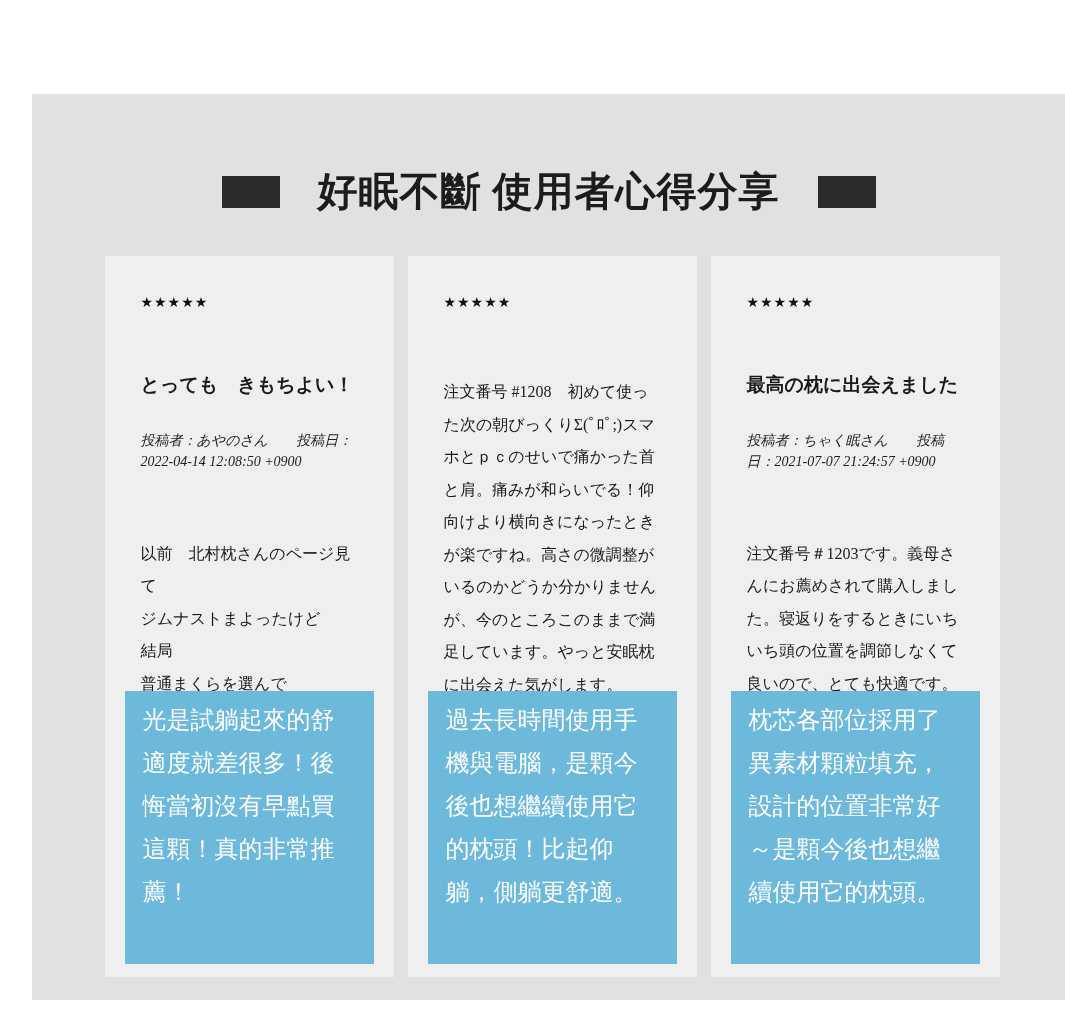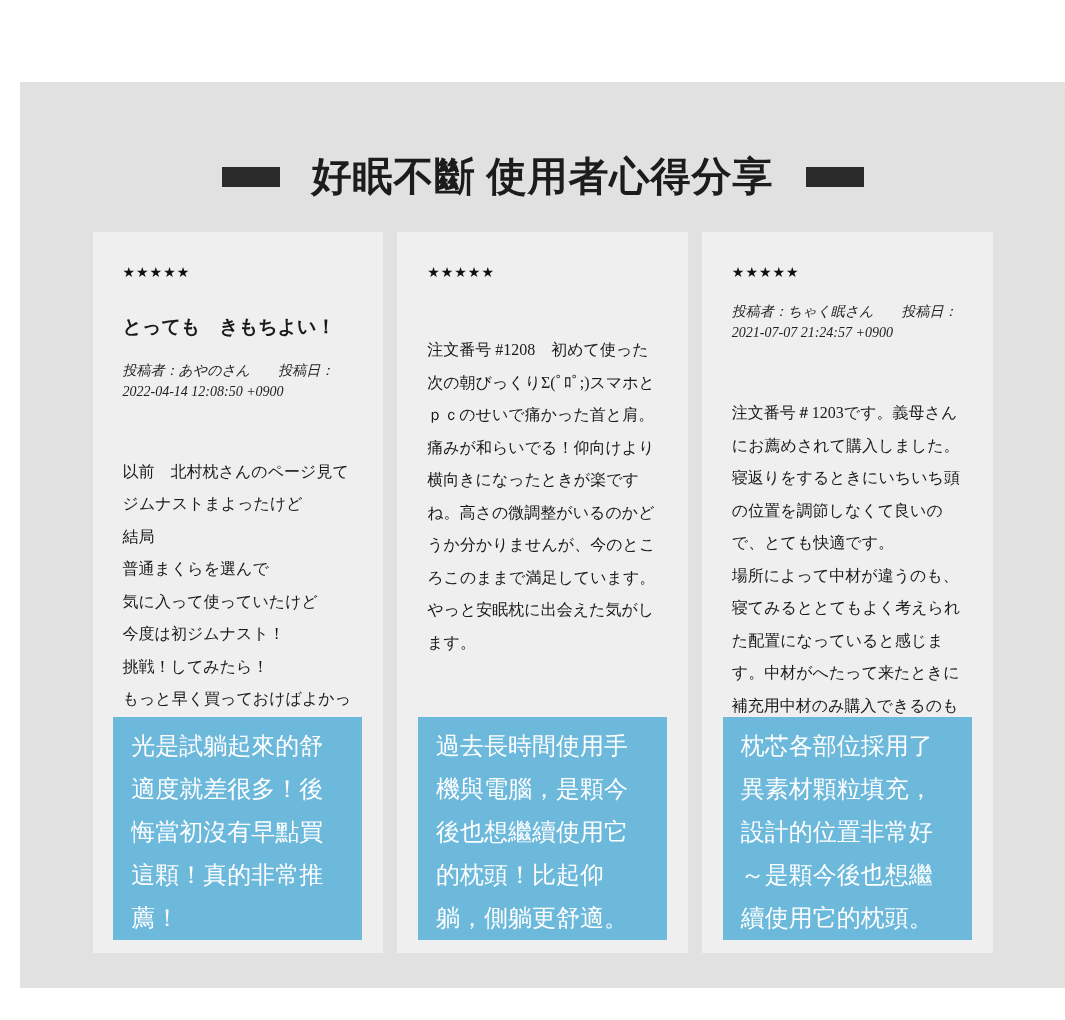--- a/index.html
+++ b/index.html
@@ -1,15 +1,15 @@
 <!DOCTYPE html>
 <html><head>
 <meta charset="utf-8">
 <style>
-  * { margin: 0; padding: 10px; box-sizing: border-box; }
+  * { margin: 0; padding: 16px; box-sizing: border-box; }
   html, body {
     width: 1065px;
     background: #ffffff;
     font-family: "Liberation Serif", "DejaVu Serif", serif;
   }
   body { height: 1020px; overflow: hidden; }
 
   .review-section {
     margin-top: 62px;
     height: 906px;
@@ -53,21 +53,21 @@
     flex-direction: column;
   }
 
   .stars {
     font-size: 14px;
     letter-spacing: 1px;
     color: #111111;
     line-height: 1;
   }
   .review-title {
-    margin-top: 16px;
+    margin-top: 32px;
     font-size: 19px;
     font-weight: bold;
     color: #1a1a1a;
     line-height: 1.2;
   }
   .review-meta {
     margin-top: 1px;
     font-style: italic;
     font-size: 14px;
     line-height: 1.5;
@@ -79,21 +79,21 @@
     line-height: 32.5px;
     color: #1a1a1a;
     white-space: pre-line;
     overflow: hidden;
   }
   .highlight-quote {
     margin-top: auto;
     align-self: center;
     flex-shrink: 0;
     width: 249px;
-    height: 223px;
+    height: 273px;
     background: #6db9dc;
     color: #ffffff;
     font-size: 24px;
     line-height: 43px;
     padding: 8px 18px 0;
     overflow: hidden;
   }
 </style>
 </head>
 <body>
@@ -125,20 +125,21 @@
     </div>
 
     <div class="card">
       <div class="stars">★★★★★</div>
       <div class="review-body">注文番号 #1208　初めて使った次の朝びっくりΣ(ﾟﾛﾟ;)スマホとｐｃのせいで痛かった首と肩。痛みが和らいでる！仰向けより横向きになったときが楽ですね。高さの微調整がいるのかどうか分かりませんが、今のところこのままで満足しています。やっと安眠枕に出会えた気がします。</div>
       <div class="highlight-quote">過去長時間使用手機與電腦，是顆今後也想繼續使用它的枕頭！比起仰躺，側躺更舒適。</div>
     </div>
 
     <div class="card">
       <div class="stars">★★★★★</div>
+      <div class="review-title">最高の枕に出会えました</div>
       <div class="review-meta">投稿者：ちゃく眠さん　　投稿日：2021-07-07 21:24:57 +0900</div>
       <div class="review-body">注文番号＃1203です。義母さんにお薦めされて購入しました。寝返りをするときにいちいち頭の位置を調節しなくて良いので、とても快適です。
 場所によって中材が違うのも、寝てみるととてもよく考えられた配置になっていると感じます。中材がへたって来たときに補充用中材のみ購入できるのも安心感があります。気に入って使っていたけど。これからずっと使っていきたい枕です。</div>
       <div class="highlight-quote">枕芯各部位採用了異素材顆粒填充，設計的位置非常好～是顆今後也想繼續使用它的枕頭。</div>
     </div>
 
   </div>
 </div>
 
 </body></html>

